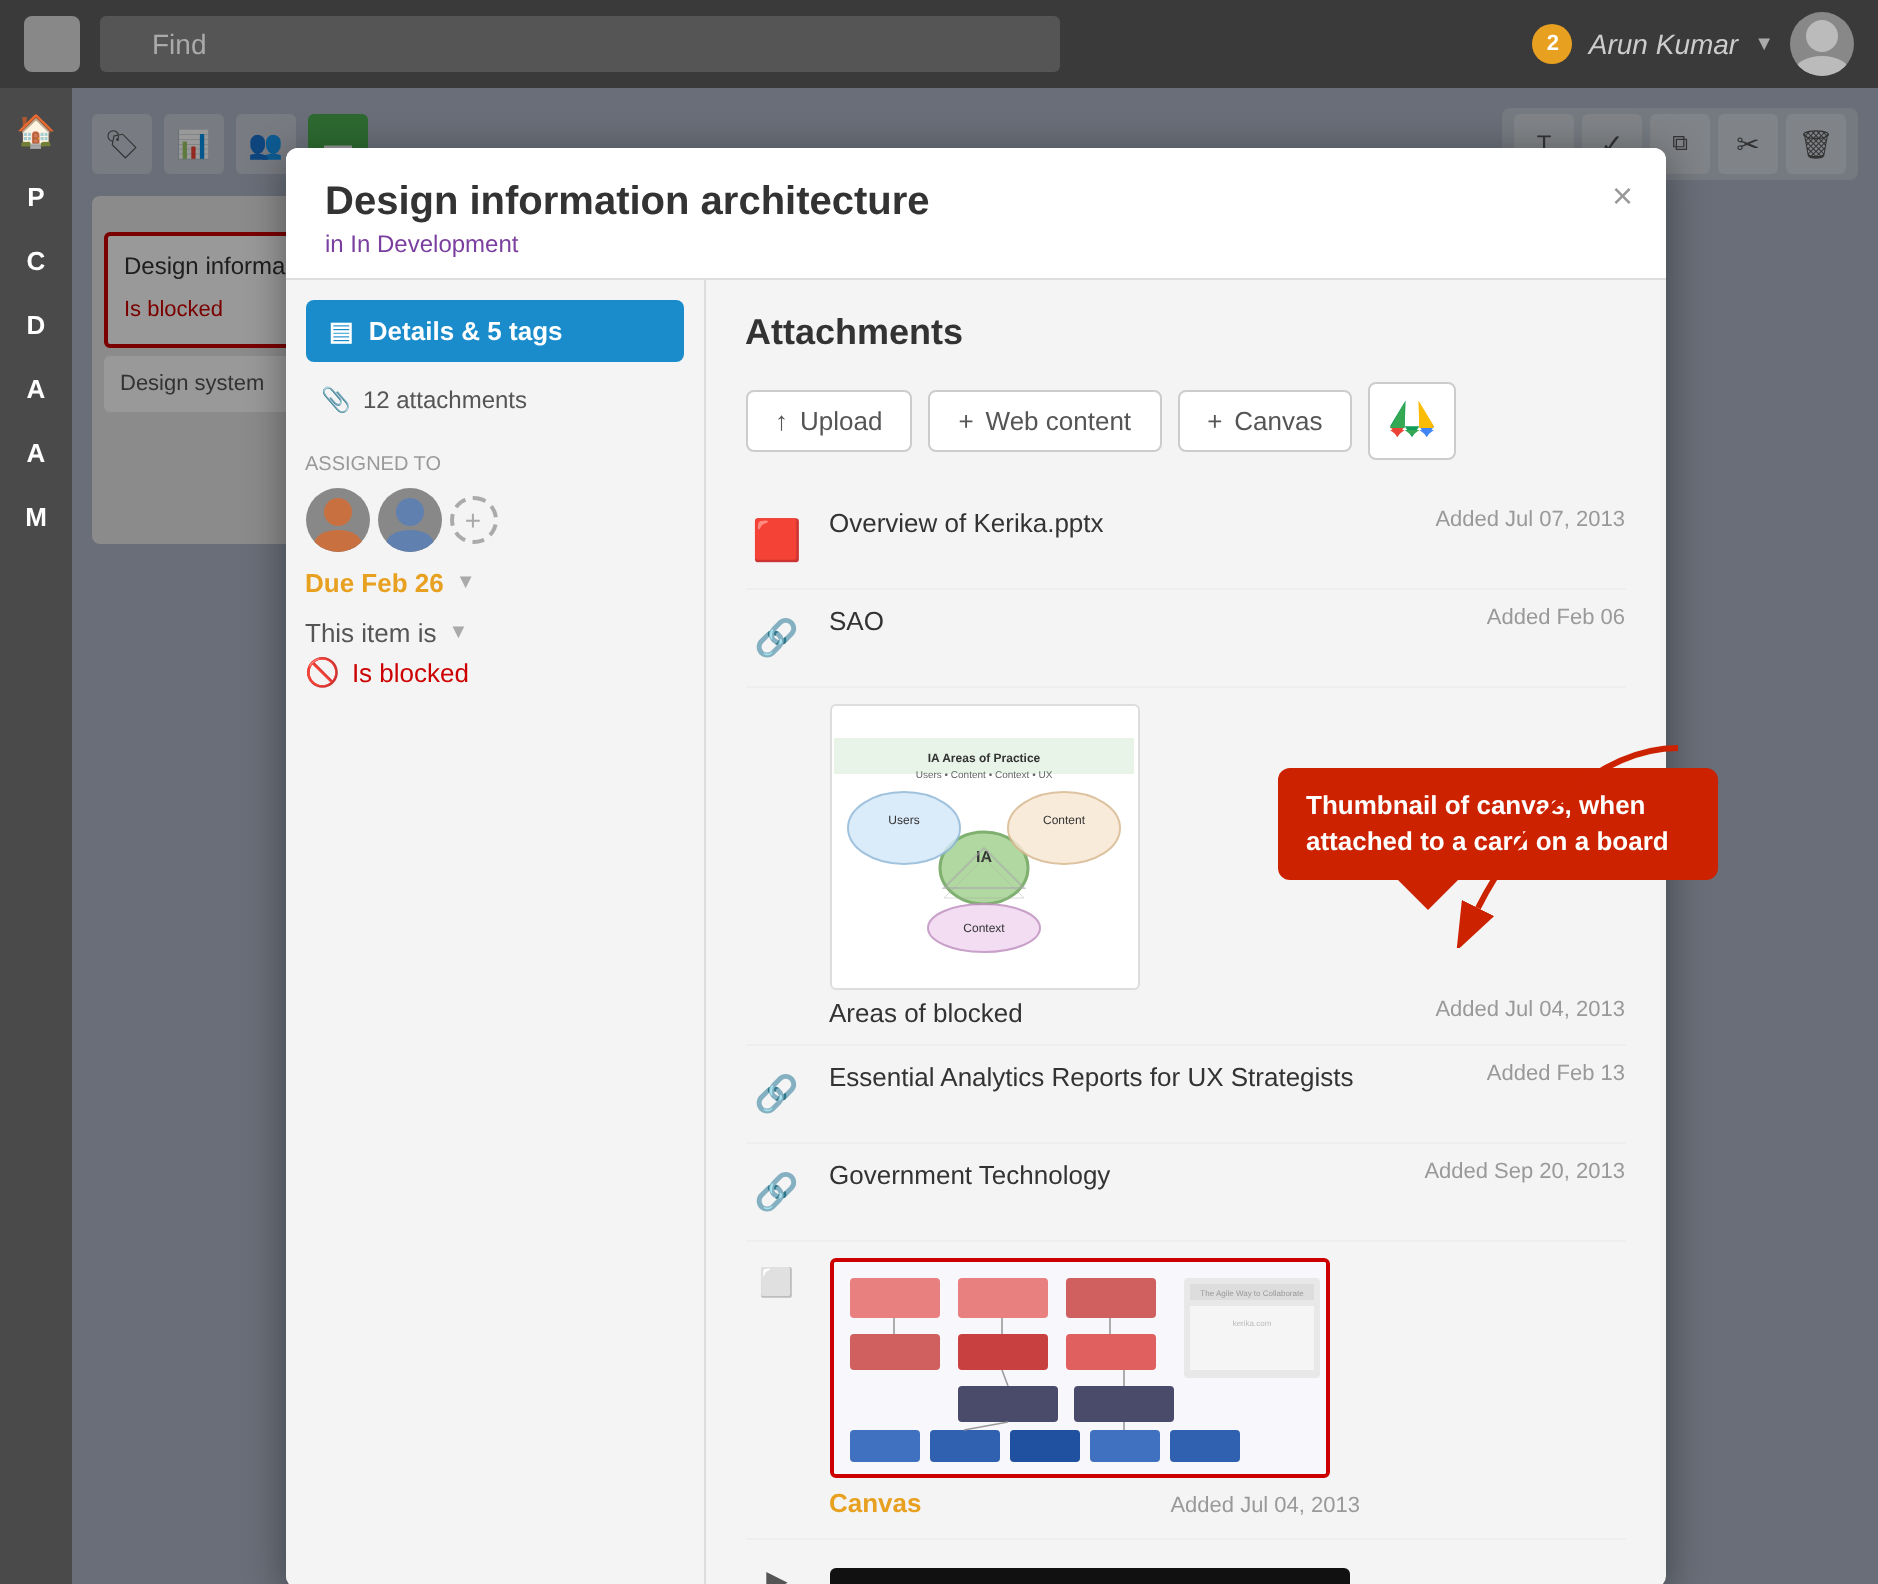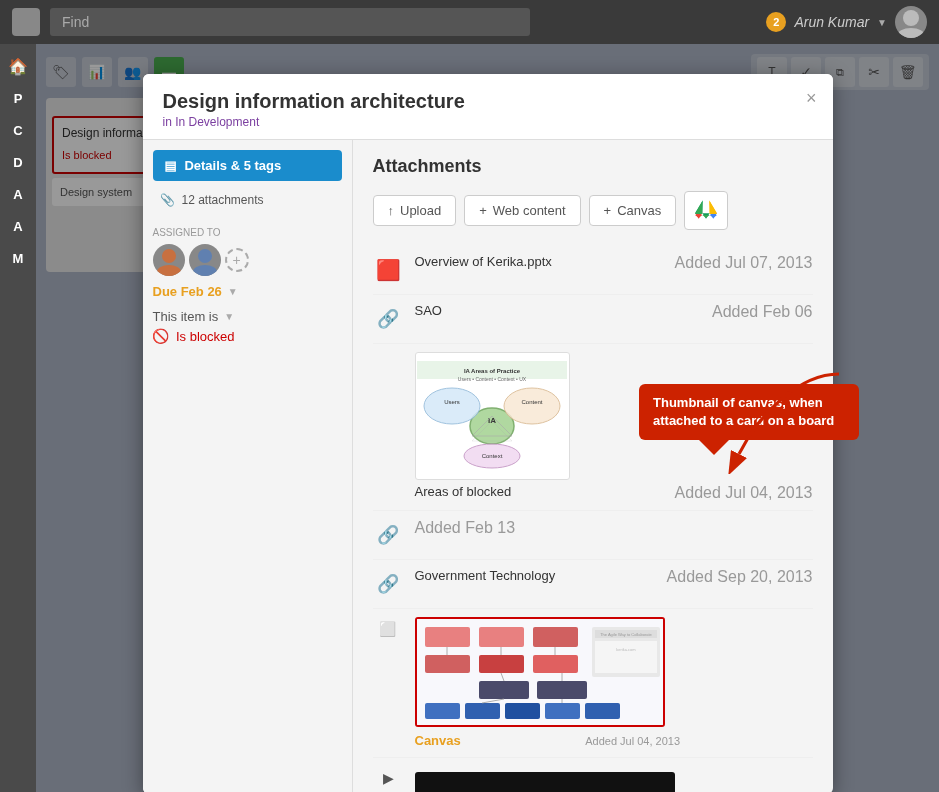--- a/index.html
+++ b/index.html
@@ -1,20 +1,20 @@
 <!DOCTYPE html>
 <html><head>
   <meta charset="utf-8">
   <style>
     * { box-sizing: border-box; margin: 0; padding: 0; }
     body { font-family: -apple-system, BlinkMacSystemFont, 'Segoe UI', Arial, sans-serif; background: #e0e0e0; width: 939px; height: 792px; overflow: hidden; position: relative; }
 
     
     .header { background: #3a3a3a; height: 44px; display: flex; align-items: center; padding: 0 12px; gap: 10px; }
-    .search-box { flex: 1; max-width: 480px; background: #555; border: none; border-radius: 3px; color: #ccc; padding: 6px 12px; font-size: 14px; outline: none; }
+    .search-box { flex: 1; max-width: 480px; background: #555; border: none; border-radius: 3px; color: #ccc; padding: 6px 26px; font-size: 14px; outline: none; }
     .search-box::placeholder { color: #aaa; }
     .header-right { margin-left: auto; display: flex; align-items: center; gap: 8px; }
     .notification-badge { background: #e8a020; color: white; border-radius: 50%; width: 20px; height: 20px; display: flex; align-items: center; justify-content: center; font-size: 11px; font-weight: bold; }
     .user-name { color: #ccc; font-size: 14px; cursor: pointer; font-style: italic; }
     .user-avatar { width: 32px; height: 32px; border-radius: 50%; background: #888; overflow: hidden; display: flex; align-items: center; justify-content: center; font-size: 12px; color: white; }
 
     
     .main-area { display: flex; height: calc(792px - 44px); }
 
     
@@ -68,21 +68,21 @@
 
     .upload-buttons { display: flex; gap: 8px; margin-bottom: 16px; align-items: center; }
     .upload-btn { background: white; border: 1px solid #ccc; border-radius: 4px; padding: 7px 14px; font-size: 13px; cursor: pointer; color: #555; display: flex; align-items: center; gap: 6px; }
     .drive-btn { background: white; border: 1px solid #ccc; border-radius: 4px; padding: 7px 10px; cursor: pointer; }
 
     
     .attachment-item { display: flex; align-items: flex-start; gap: 10px; padding: 8px 0; border-bottom: 1px solid #eee; }
     .attachment-icon { width: 32px; height: 32px; flex-shrink: 0; display: flex; align-items: center; justify-content: center; font-size: 20px; }
     .attachment-info { flex: 1; }
     .attachment-name { font-size: 13px; color: #333; font-weight: 500; }
-    .attachment-date { font-size: 16px; color: #999; text-align: right; }
+    .attachment-date { font-size: 11px; color: #999; text-align: right; }
     .attachment-row { display: flex; justify-content: space-between; align-items: flex-start; width: 100%; }
 
     .canvas-label { color: #e8a020; font-size: 13px; font-weight: bold; margin-top: 6px; cursor: pointer; }
 
     
     .video-thumb { width: 260px; height: 80px; background: #111; border-radius: 3px; margin-top: 6px; display: flex; align-items: center; justify-content: center; }
 
     
     .tooltip-callout { position: absolute; right: 80px; top: 340px; background: #cc2200; color: white; border-radius: 6px; padding: 10px 14px; font-size: 13px; font-weight: bold; max-width: 220px; line-height: 1.4; z-index: 200; }
     .tooltip-callout::after { content: ''; position: absolute; bottom: -30px; left: 60px; border: 15px solid transparent; border-top-color: #cc2200; }
@@ -312,21 +312,21 @@
                   <span class="attachment-name">SAO</span>
                   <span class="attachment-date">Added Feb 06</span>
                 </div>
               </div>
             </div>
 
             <div class="attachment-item">
               <div style="width:32px;flex-shrink:0;"></div>
               <div class="attachment-info">
 
-                <div style="width:155px;height:128px;background:white;border:1px solid #ddd;border-radius:3px;overflow:hidden;display:flex;align-items:center;justify-content:center;">
+                <div style="width:155px;height:143px;background:white;border:1px solid #ddd;border-radius:3px;overflow:hidden;display:flex;align-items:center;justify-content:center;">
                   <svg width="150" height="110" viewBox="0 0 150 110">
 
                     <rect width="150" height="110" fill="white"></rect>
 
                     <rect x="0" y="0" width="150" height="18" fill="#e8f4e8"></rect>
                     <text x="75" y="12" text-anchor="middle" font-size="6" fill="#333" font-weight="bold">IA Areas of Practice</text>
                     <text x="75" y="20" text-anchor="middle" font-size="5" fill="#666">Users • Content • Context • UX</text>
 
                     <ellipse cx="75" cy="65" rx="22" ry="18" fill="#b0d8a0" stroke="#80b070" stroke-width="1.5"></ellipse>
                     <text x="75" y="62" text-anchor="middle" font-size="8" fill="#333" font-weight="bold">IA</text>
@@ -348,20 +348,21 @@
                   <span class="attachment-name">Areas of blocked</span>
                   <span class="attachment-date">Added Jul 04, 2013</span>
                 </div>
               </div>
             </div>
 
             <div class="attachment-item">
               <div class="attachment-icon link-icon">🔗</div>
               <div class="attachment-info">
                 <div class="attachment-row">
+                  <span class="attachment-name">Essential Analytics Reports for UX Strategists</span>
                   <span class="attachment-date">Added Feb 13</span>
                 </div>
               </div>
             </div>
 
             <div class="attachment-item">
               <div class="attachment-icon link-icon">🔗</div>
               <div class="attachment-info">
                 <div class="attachment-row">
                   <span class="attachment-name">Government Technology</span>

